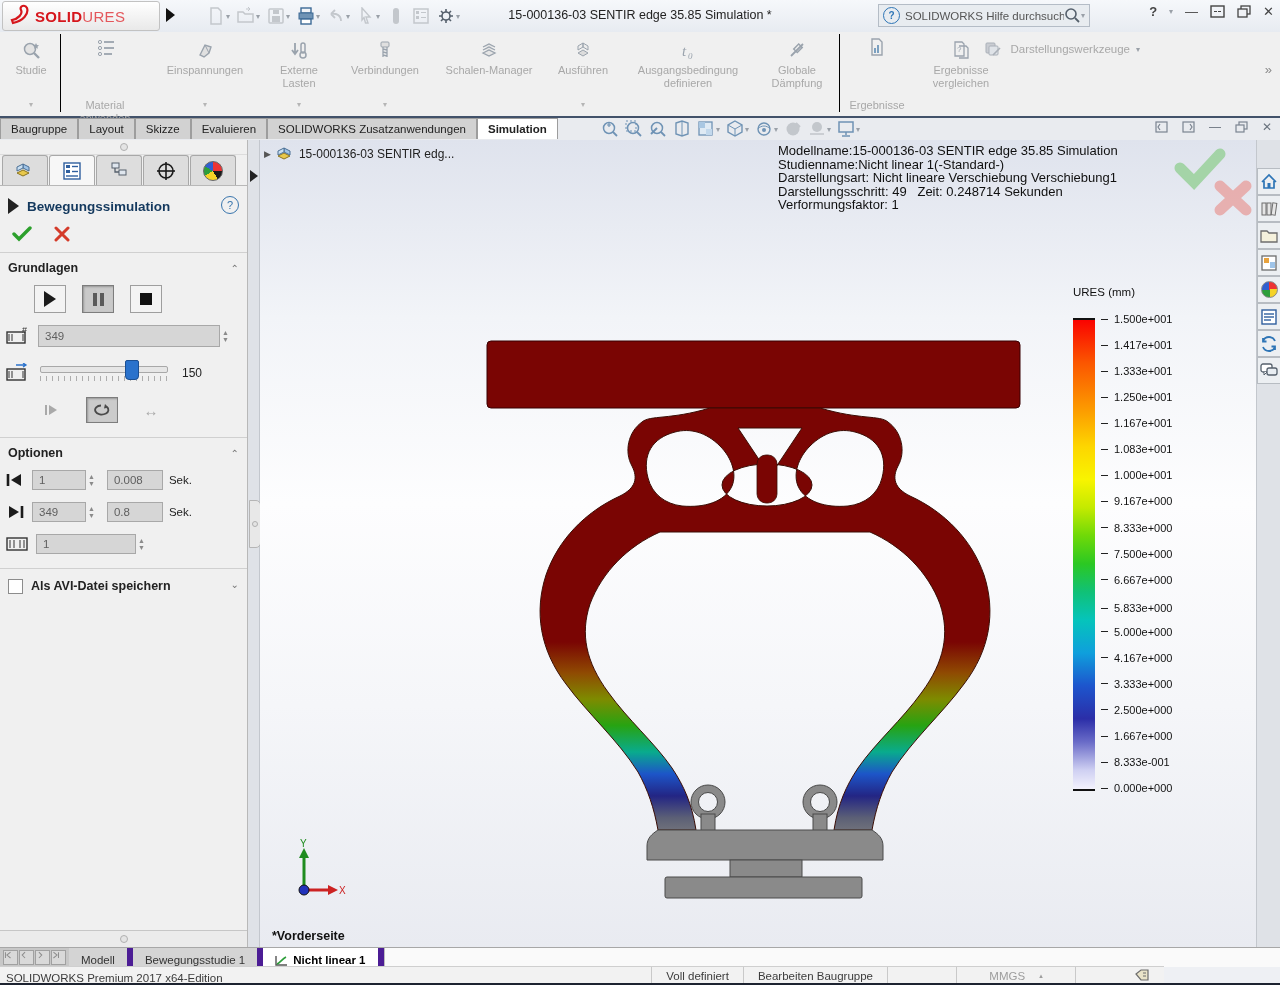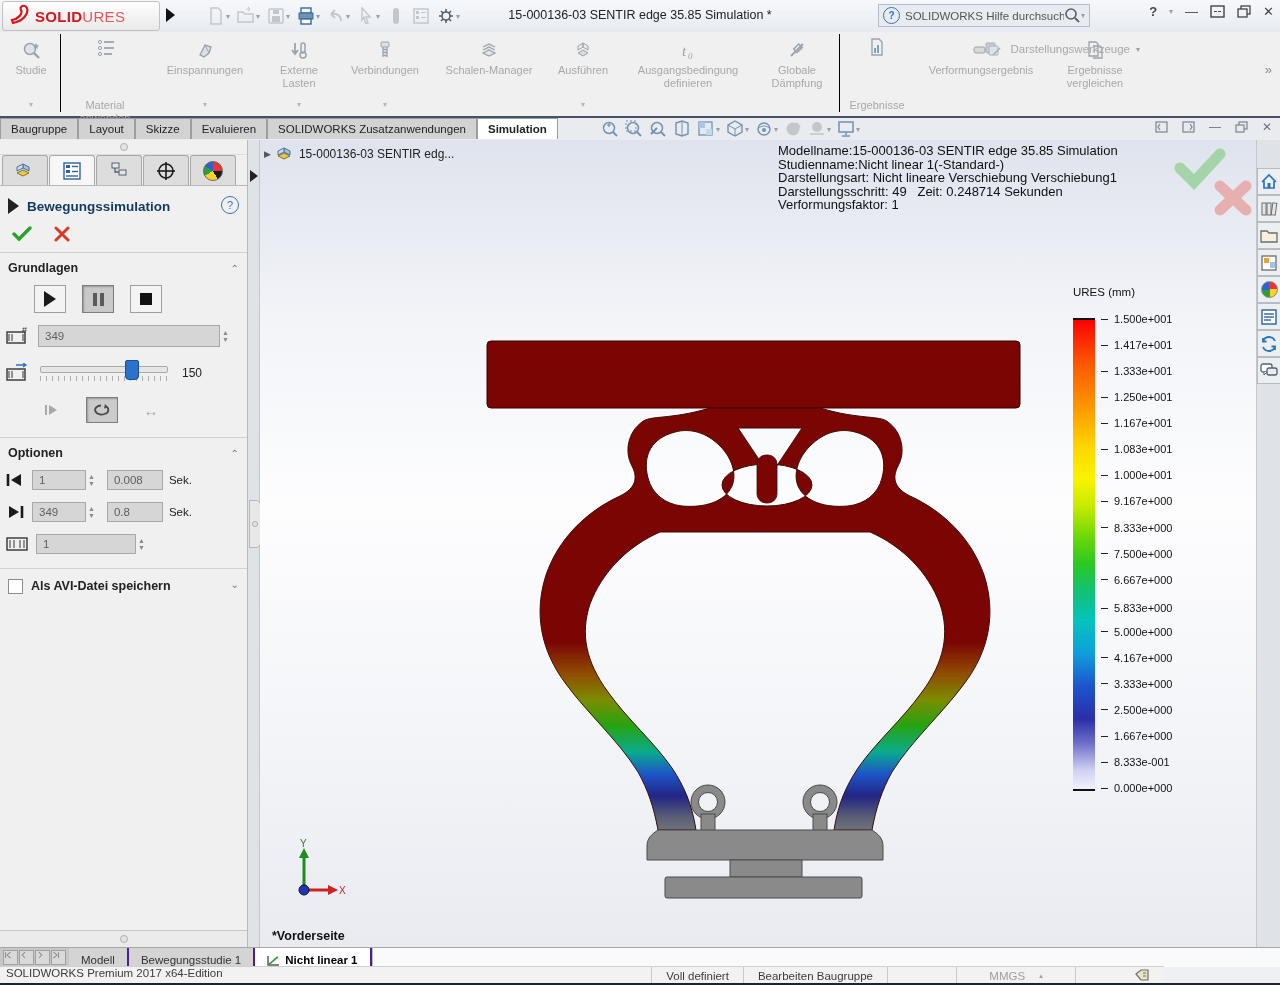--- a/index.html
+++ b/index.html
@@ -108,25 +108,25 @@
   #legend-labels{position:absolute;left:28px;top:27px;width:110px;height:480px;}
   .leg-row{position:absolute;display:flex;align-items:center;font-size:11px;color:#111;white-space:nowrap;}
   .leg-tick{display:inline-block;width:7px;height:1px;background:#222;margin-right:6px;}
   #orient-label{position:absolute;left:12px;top:789px;font-size:12.5px;font-weight:bold;color:#111;}
   
   #bottom-tabs{position:absolute;left:0;top:947px;width:1280px;height:19px;background:#d4d4d4;border-top:1px solid #a7a7a7;display:flex;align-items:stretch;}
   #tabnav{display:flex;align-items:center;gap:1px;padding:0 3px;background:#c7c7c7;}
   .navb{width:13px;height:13px;background:#d9d9d9;border:1px solid #a0a0a0;color:#8d8d8d;font-size:7px;
     display:flex;align-items:center;justify-content:center;}
   .btab{display:flex;align-items:center;gap:5px;padding:12px 12px;font-size:11.5px;color:#333;
-    border-right:2px solid #4c1d95;background:#d4d4d4;}
+    border-right:6px solid #4c1d95;background:#d4d4d4;}
   .btab.active{background:#ffffff;font-weight:bold;color:#000;}
   #bottom-tabs .filler{flex:1;background:#fafafa;border-left:1px solid #bdbdbd;}
   #statusbar{position:absolute;left:0;top:966px;width:1164px;height:17px;background:#f2f2f2;
-    border-top:1px solid #cfcfcf;display:flex;align-items:flex-start;font-size:11.5px;color:#3c3c3c;}
+    border-top:1px solid #cfcfcf;display:flex;align-items:flex-end;font-size:11.5px;color:#3c3c3c;}
   #status-left{padding-left:6px;flex:1;}
   .scell{border-left:1px solid #c9c9c9;height:100%;display:flex;align-items:center;padding:0 14px;white-space:nowrap;}
   .scell.dim{color:#9d9d9d;}
   #status-dark-base{position:absolute;left:0;top:983px;width:1280px;height:2px;background:#1d2330;}
   
   #taskpane{position:absolute;left:1256px;top:140px;width:24px;height:807px;background:#dfe2e7;border-left:1px solid #c3c7cd;box-sizing:border-box;}
   #taskpane-icons{position:absolute;left:0;top:28px;width:24px;}
   .tpicon{width:23px;height:27px;background:#eceff2;border:1px solid #b7bcc2;border-right:none;
     display:flex;align-items:center;justify-content:center;box-sizing:border-box;}
   .ico svg{display:block;}
@@ -345,30 +345,20 @@
       <div class="ritem sep" style="width:62px">
      <span class="ico">
           <svg width="18" height="18" viewBox="0 0 18 18">
             <path d="M4 1 L11 1 L14 4 L14 17 L4 17 Z" fill="none" stroke="#9aa3ad" stroke-width="1.4"></path>
             <rect x="6" y="10" width="2" height="5" fill="#7ba0c0"></rect>
             <rect x="9" y="7" width="2" height="8" fill="#7ba0c0"></rect>
           </svg>
         </span>
      <span class="rlabel">Ergebnisse</span>
      <span class="rarrow">▾</span>
-   </div>
-      <div class="ritem" style="width:122px">
-     <span class="ico">
-          <svg width="18" height="18" viewBox="0 0 18 18">
-            <rect x="2" y="6" width="11" height="6" rx="2" fill="#d8d8d8" stroke="#9aa3ad"></rect>
-            <path d="M13 9 L17 9 M15 7 L17 9 L15 11" fill="none" stroke="#9aa3ad"></path>
-          </svg>
-        </span>
-     <span class="rlabel">Verformungsergebnis</span>
-     <span class="rarrow">&nbsp;</span>
    </div>
       <div class="ritem" style="width:82px">
      <span class="ico">
           <svg width="18" height="18" viewBox="0 0 18 18">
             <path d="M3 1 L10 1 L12 3 L12 15 L3 15 Z" fill="none" stroke="#9aa3ad" stroke-width="1.3"></path>
             <text x="5" y="11" font-size="8" fill="#9aa3ad">?</text>
             <path d="M7 5 L14 5 L16 7 L16 17 L7 17" fill="none" stroke="#9aa3ad" stroke-width="1.3"></path>
           </svg>
         </span>
      <span class="rlabel">Ergebnisse

